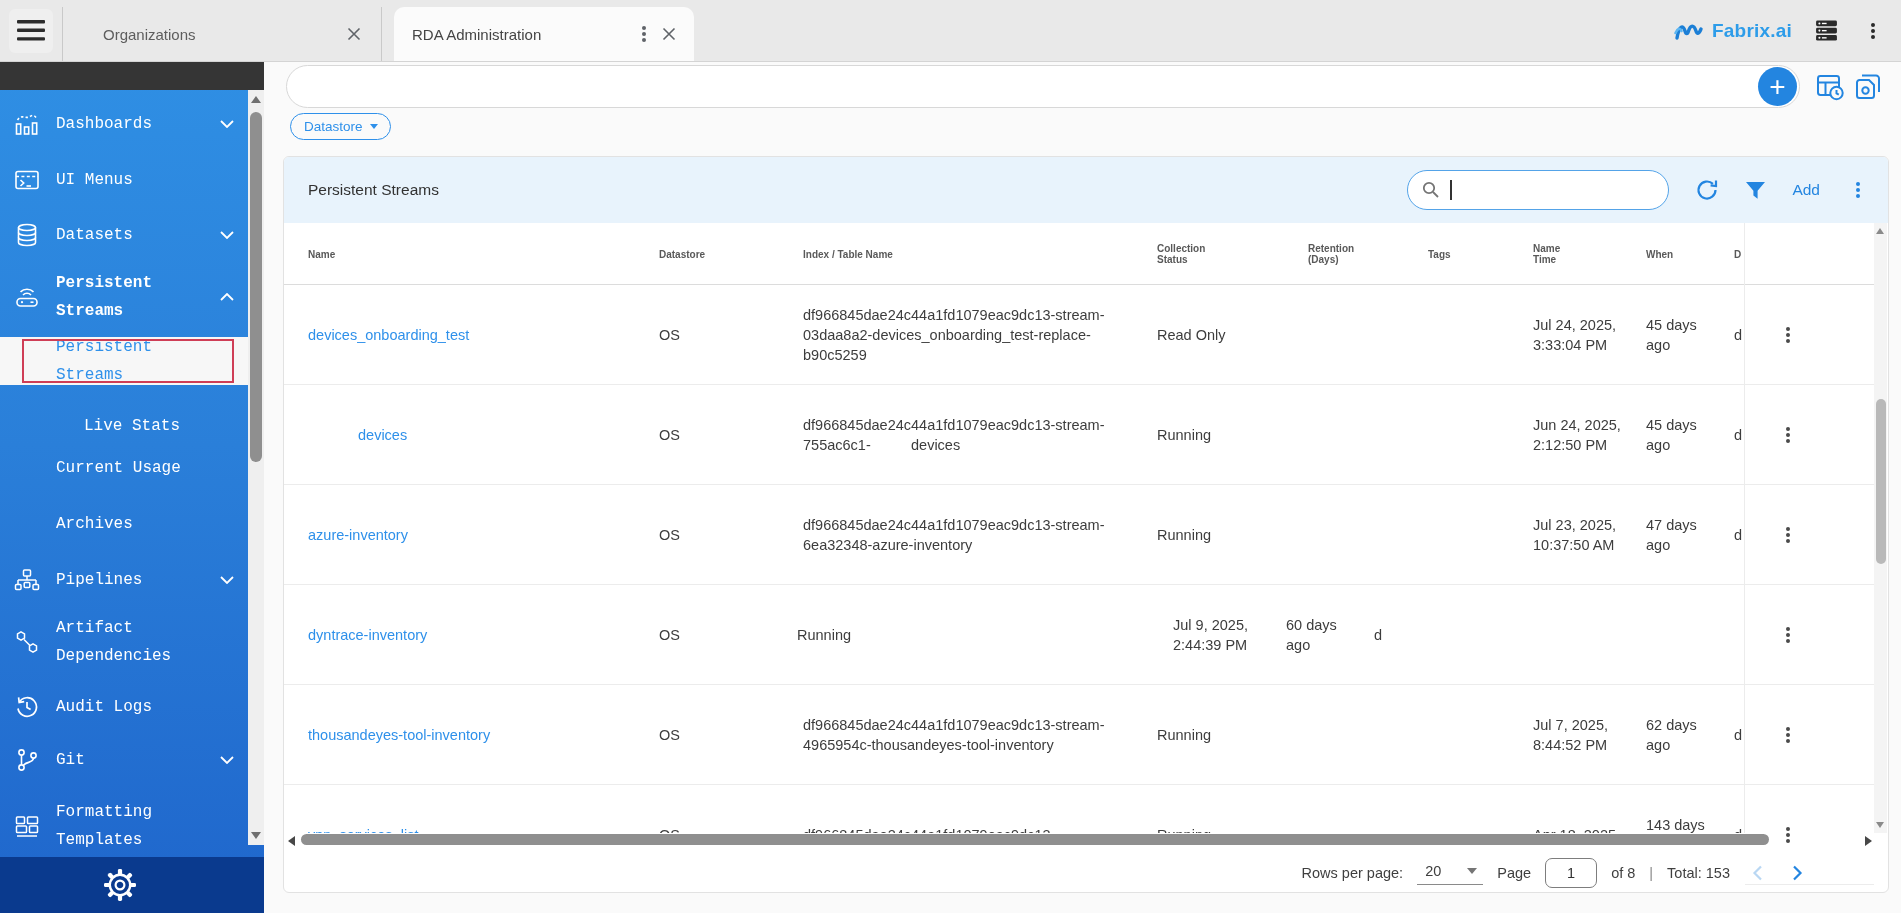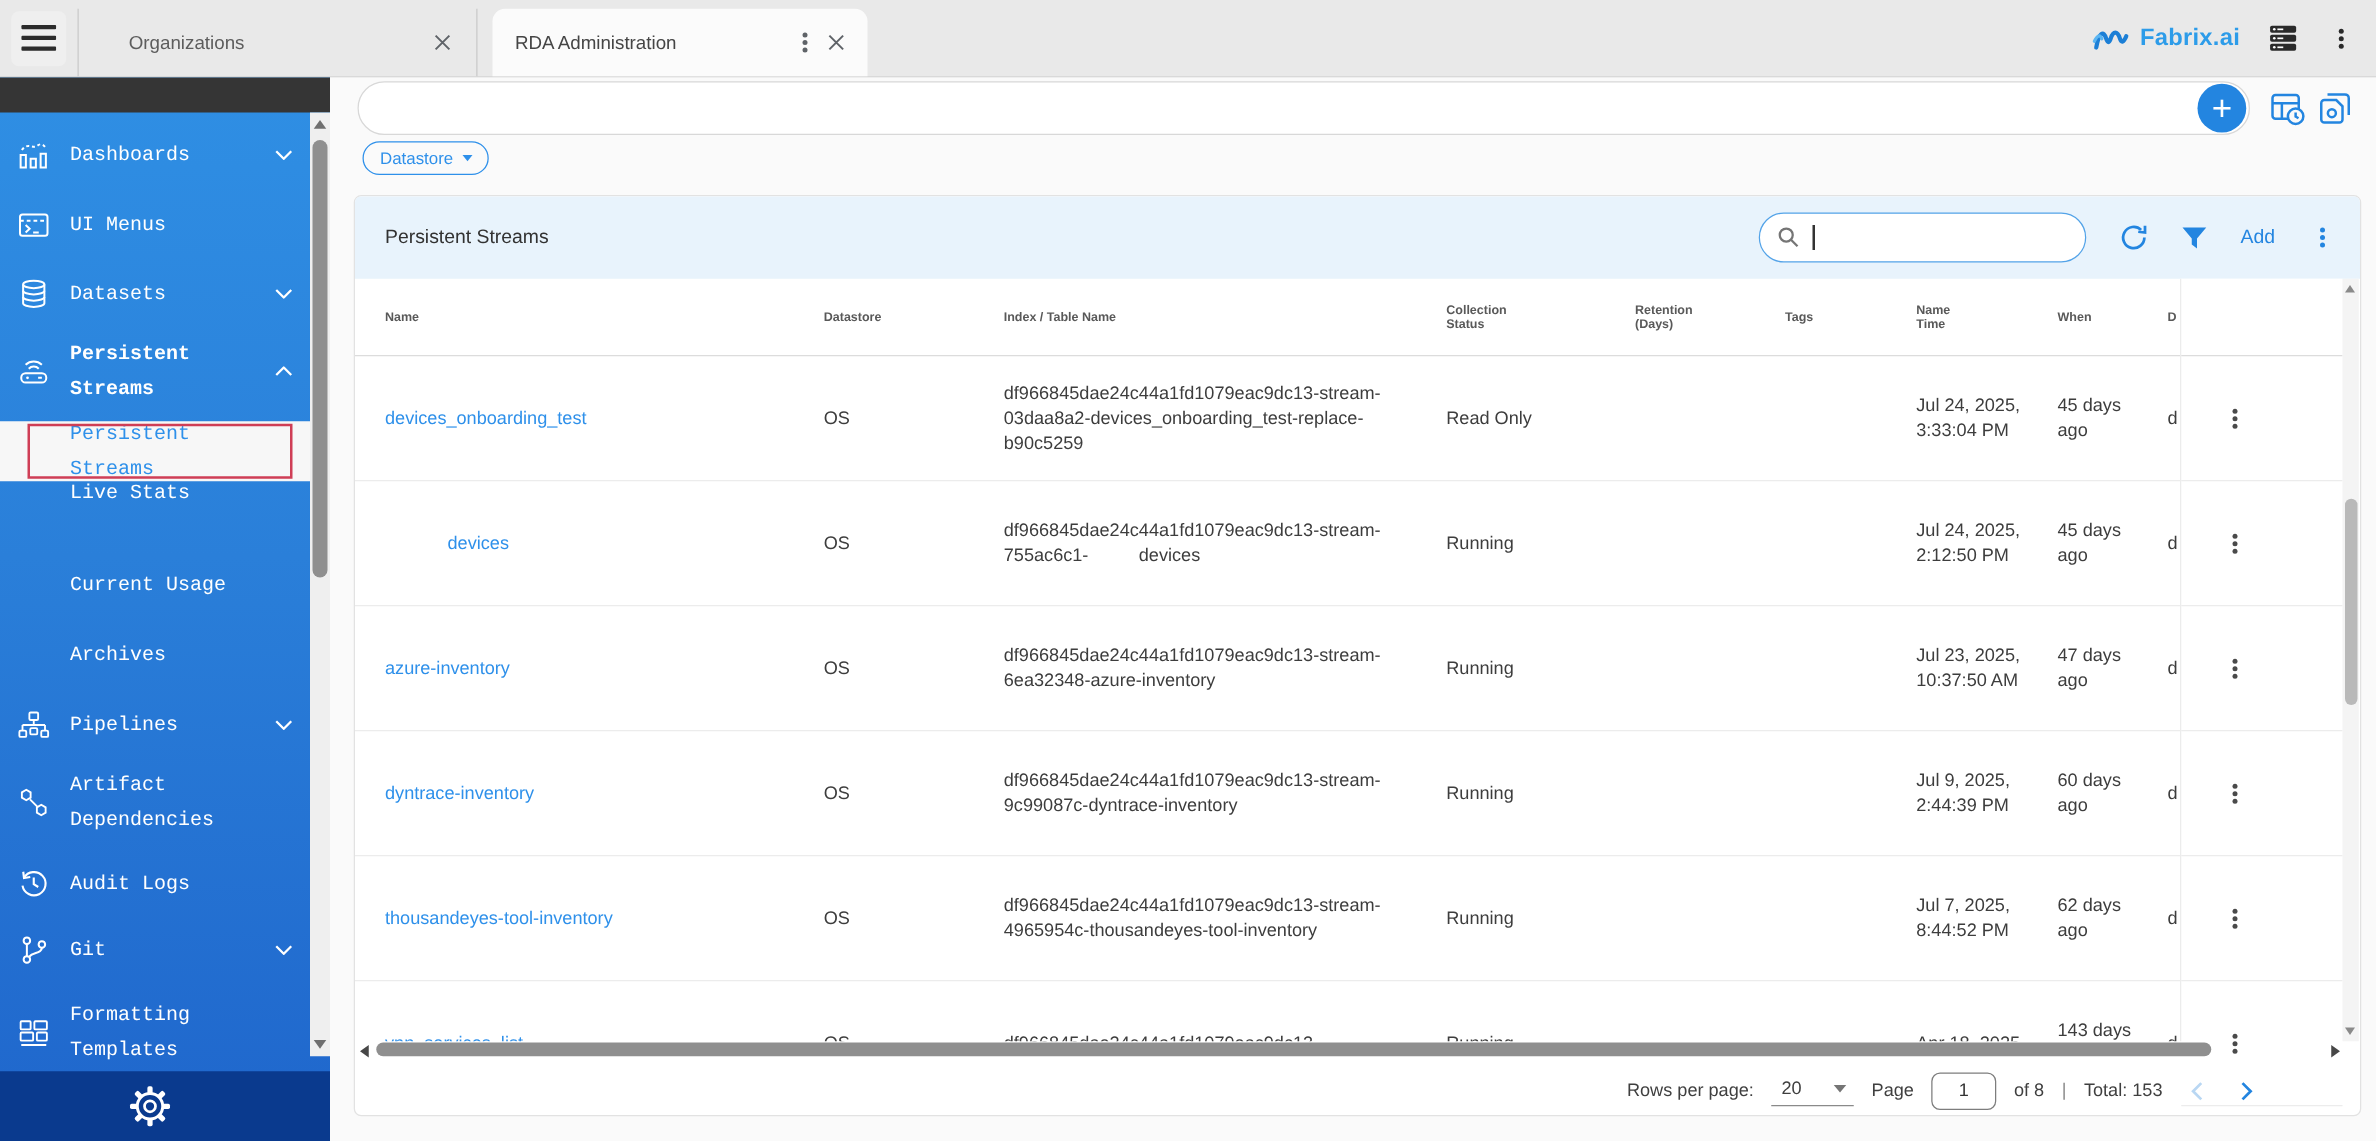--- a/index.html
+++ b/index.html
@@ -235,21 +235,21 @@
         <svg width="14" height="8" viewBox="0 0 14 8">
             <polyline points="1,7 7,1 13,7" stroke="#fff" stroke-width="1.8" fill="none"></polyline>
           </svg>
       </span>
     </div>
 
     <div class="side-sub selected" style="top:275px;height:48px;">
       <span class="side-label">Persistent Streams</span>
       <span class="red-outline"></span>
     </div>
-    <div class="side-sub" style="top:310px;height:44px;">
+    <div class="side-sub" style="top:342px;height:44px;margin-left:28px;">
       <span class="side-label">Live Stats</span>
     </div>
     <div class="side-sub" style="top:384px;height:44px;">
       <span class="side-label">Current Usage</span>
     </div>
     <div class="side-sub" style="top:440px;height:44px;">
       <span class="side-label">Archives</span>
     </div>
 
     <div class="side-item" style="top:496px;height:44px;">
@@ -456,39 +456,38 @@
     <div class="td c-when">45 days ago</div>
     <div class="td c-d">d</div>
   </div>
           <div class="trow">
     <div class="td c-name indent">devices</div>
     <div class="td c-datastore">OS</div>
     <div class="td c-index">df966845dae24c44a1fd1079eac9dc13-stream-755ac6c1-&nbsp;&nbsp;&nbsp;&nbsp;&nbsp;&nbsp;&nbsp;&nbsp;&nbsp;&nbsp;devices</div>
     <div class="td c-status">Running</div>
     <div class="td c-retention"></div>
     <div class="td c-tags"></div>
-    <div class="td c-saved">Jul 24, 2025, 2:12:50 PM</div>
+    <div class="td c-saved">Jun 24, 2025, 2:12:50 PM</div>
     <div class="td c-when">45 days ago</div>
     <div class="td c-d">d</div>
   </div>
           <div class="trow">
     <div class="td c-name">azure-inventory</div>
     <div class="td c-datastore">OS</div>
     <div class="td c-index">df966845dae24c44a1fd1079eac9dc13-stream-6ea32348-azure-inventory</div>
     <div class="td c-status">Running</div>
     <div class="td c-retention"></div>
     <div class="td c-tags"></div>
     <div class="td c-saved">Jul 23, 2025, 10:37:50 AM</div>
     <div class="td c-when">47 days ago</div>
     <div class="td c-d">d</div>
   </div>
           <div class="trow">
     <div class="td c-name">dyntrace-inventory</div>
     <div class="td c-datastore">OS</div>
-    <div class="td c-index">df966845dae24c44a1fd1079eac9dc13-stream-9c99087c-dyntrace-inventory</div>
     <div class="td c-status">Running</div>
     <div class="td c-retention"></div>
     <div class="td c-tags"></div>
     <div class="td c-saved">Jul 9, 2025, 2:44:39 PM</div>
     <div class="td c-when">60 days ago</div>
     <div class="td c-d">d</div>
   </div>
           <div class="trow">
     <div class="td c-name">thousandeyes-tool-inventory</div>
     <div class="td c-datastore">OS</div>

